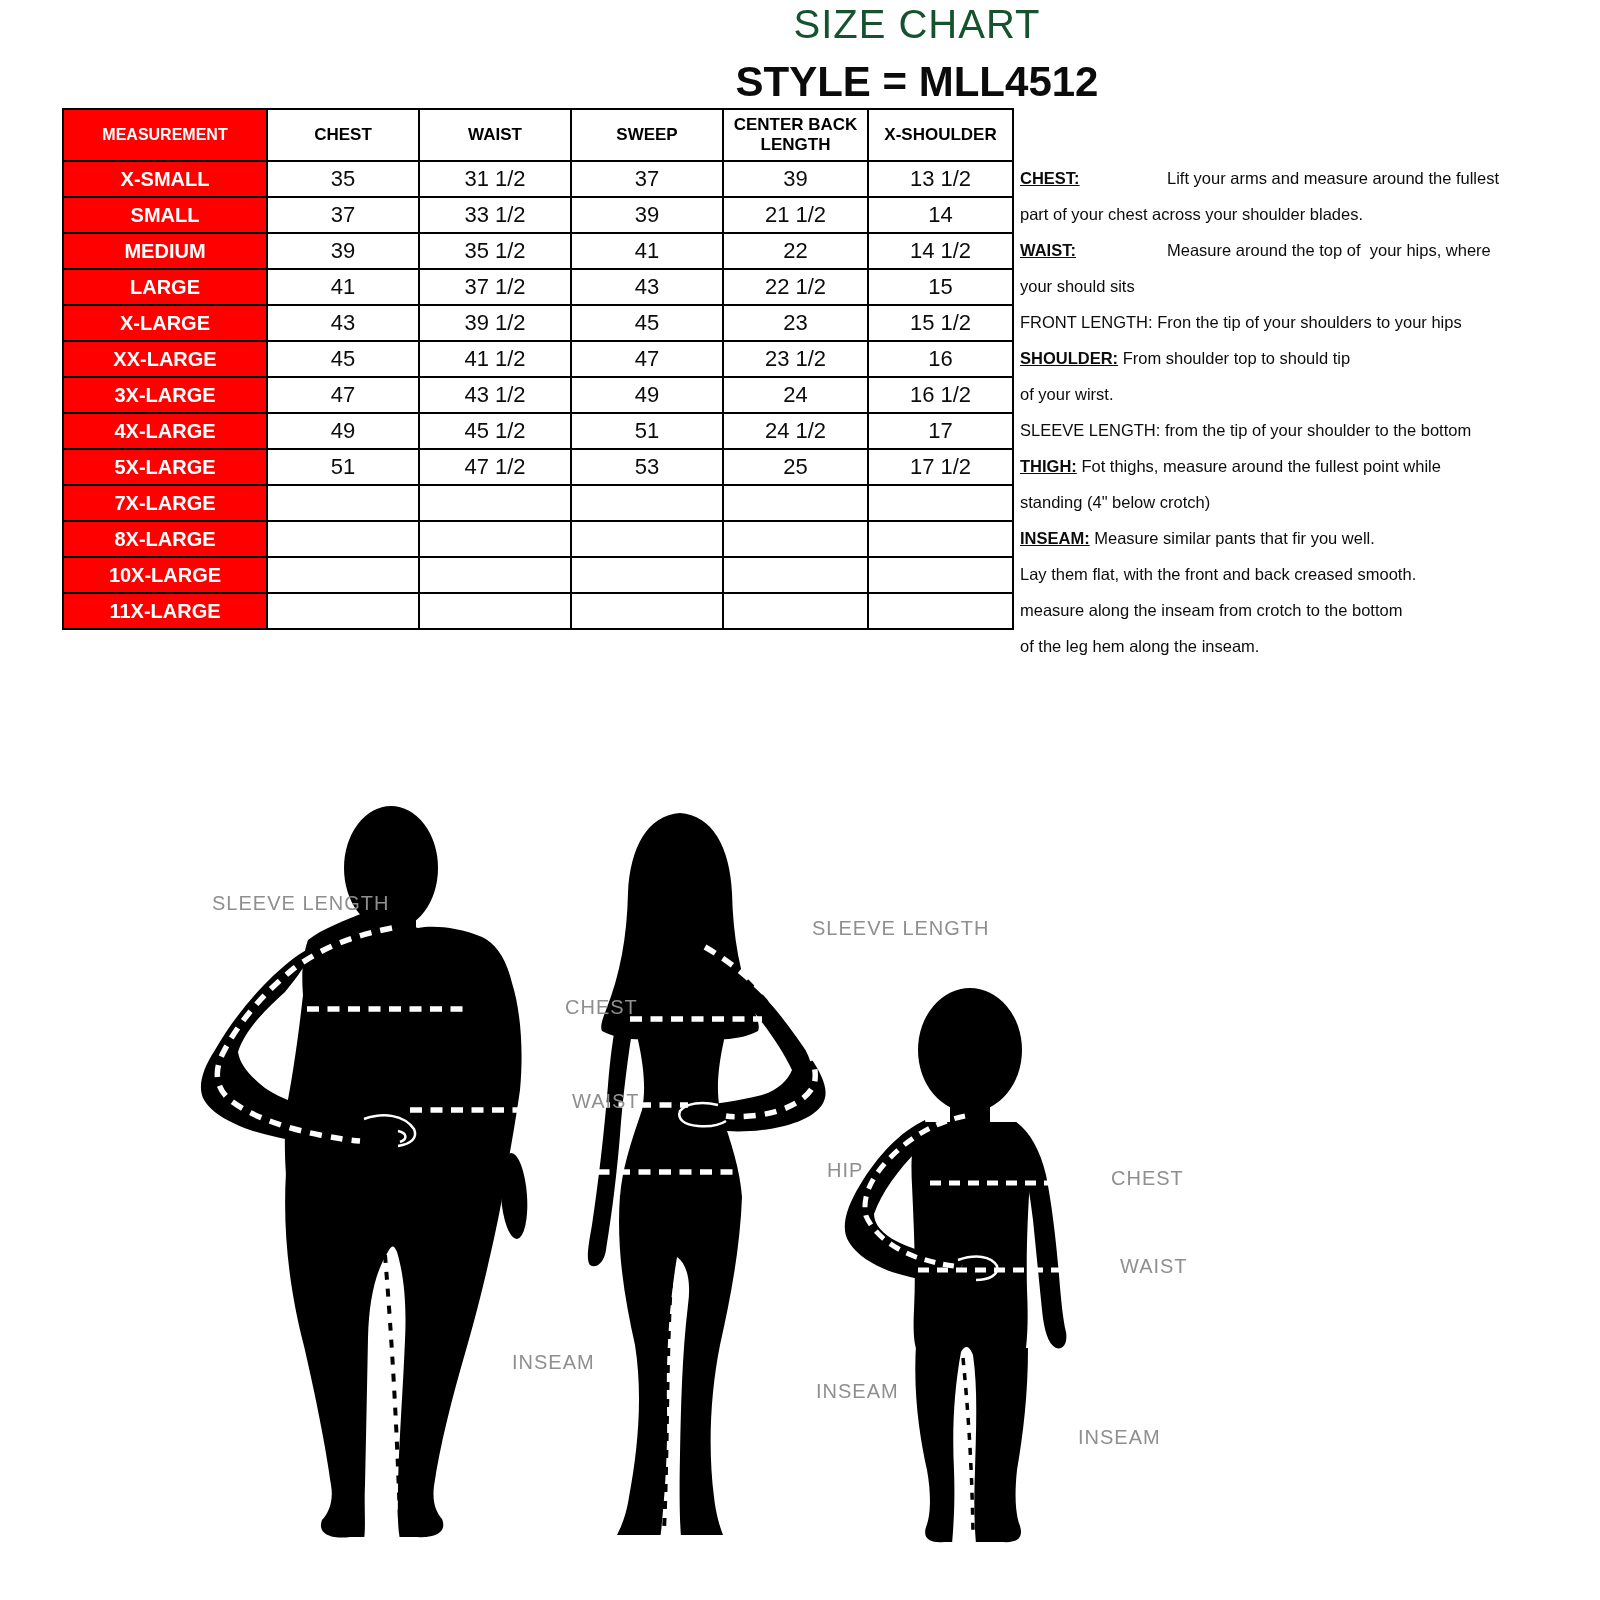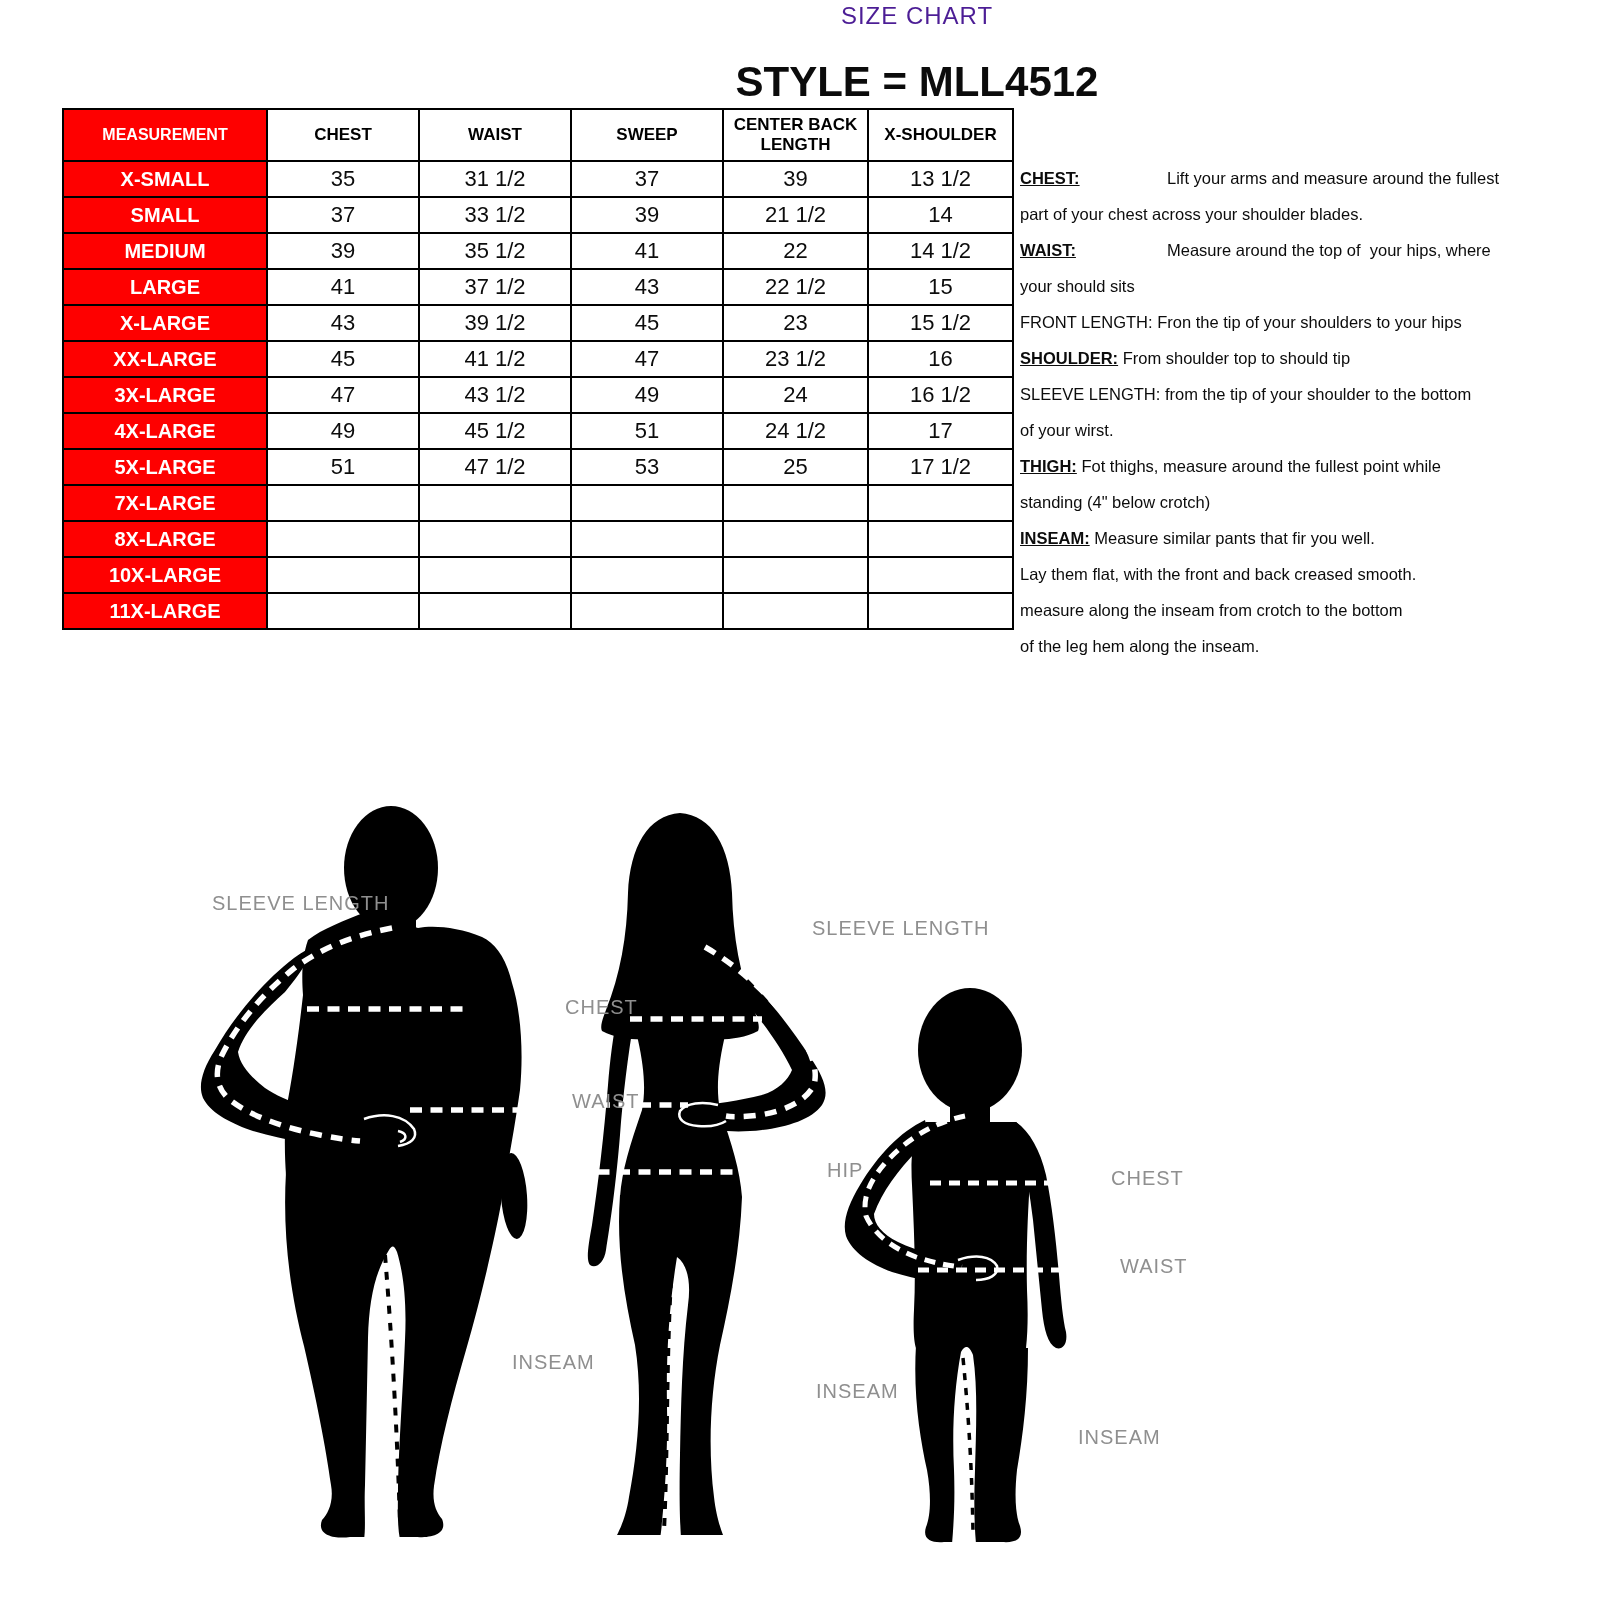--- a/index.html
+++ b/index.html
@@ -1,21 +1,21 @@
 <!DOCTYPE html>
 <html style="--red: #fe0000; --label-gray: #8f8f8f;"><head>
 <meta charset="utf-8">
 <style>
   html,body{margin:0;padding:0;background:#fff;}
   .page{position:relative;width:1600px;height:1600px;background:#fff;overflow:hidden;
         font-family:"Liberation Sans","DejaVu Sans",sans-serif;color:#111;}
 
   
   .title{position:absolute;left:617px;top:2px;width:600px;text-align:center;
-         font-size:24px;font-weight:400;letter-spacing:1px;color:#4c1d95;}
+         font-size:40px;font-weight:400;letter-spacing:1px;color:#14532d;}
   .style-line{position:absolute;left:617px;top:58px;width:600px;text-align:center;
          font-size:42px;font-weight:700;color:#0b0b0b;}
 
   
   table.size-table{position:absolute;left:62px;top:108px;border-collapse:collapse;
                    table-layout:fixed;width:950px;}
   table.size-table col.c0{width:204px;}
   table.size-table col.c1{width:152px;}
   table.size-table col.c2{width:152px;}
   table.size-table col.c3{width:152px;}
@@ -212,23 +212,23 @@
     <div class="iline"><span class="itext">part of your chest across your shoulder blades.</span></div>
 
     <div class="iline"><span class="kw tab">WAIST:</span><span class="itext">Measure around the top of  your hips, where</span></div>
 
     <div class="iline"><span class="itext">your should sits</span></div>
 
     <div class="iline"><span class="itext">FRONT LENGTH: Fron the tip of your shoulders to your hips</span></div>
 
     <div class="iline"><span class="kw">SHOULDER:</span><span class="itext"> From shoulder top to should tip</span></div>
 
+    <div class="iline"><span class="itext">of your wirst.</span></div>
+
     <div class="iline"><span class="itext">SLEEVE LENGTH: from the tip of your shoulder to the bottom</span></div>
-
-    <div class="iline"><span class="itext">of your wirst.</span></div>
 
     <div class="iline"><span class="kw">THIGH:</span><span class="itext"> Fot thighs, measure around the fullest point while</span></div>
 
     <div class="iline"><span class="itext">standing (4" below crotch)</span></div>
 
     <div class="iline"><span class="kw">INSEAM:</span><span class="itext"> Measure similar pants that fir you well.</span></div>
 
     <div class="iline"><span class="itext">Lay them flat, with the front and back creased smooth.</span></div>
 
     <div class="iline"><span class="itext">measure along the inseam from crotch to the bottom</span></div>

